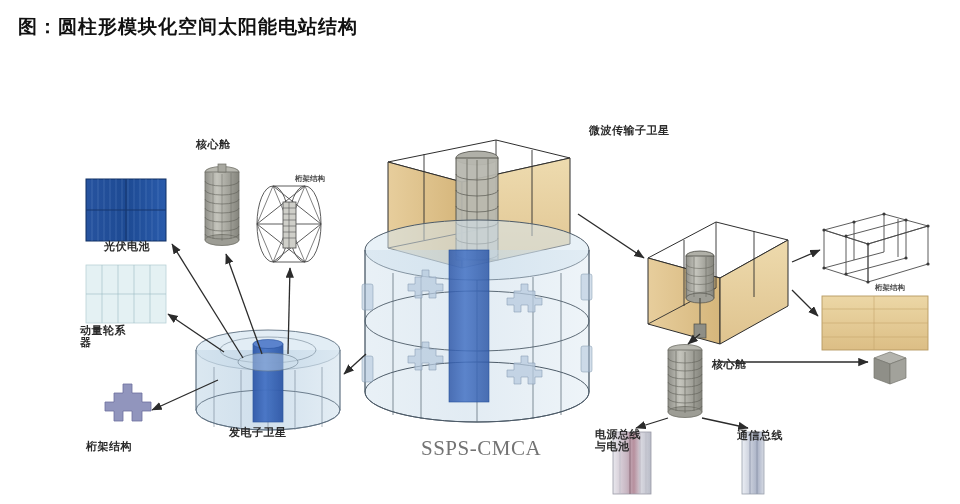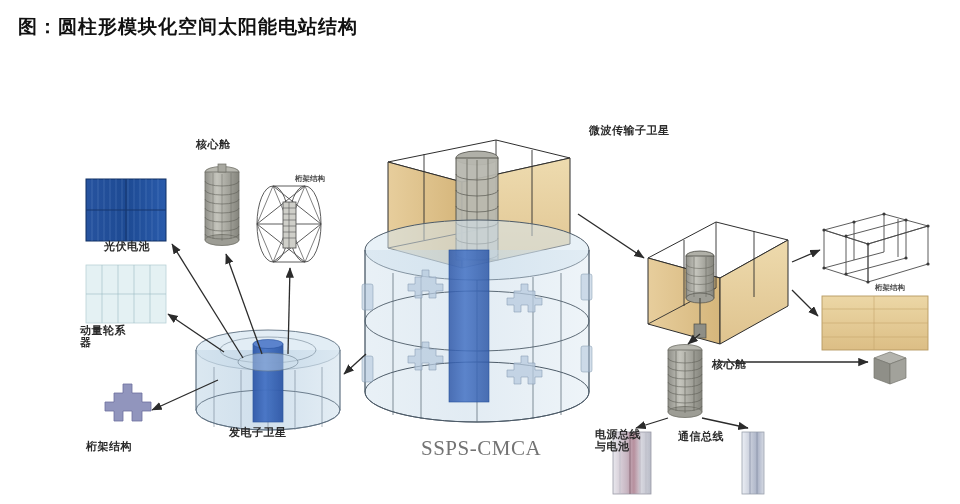--- a/index.html
+++ b/index.html
@@ -429,16 +429,16 @@
     <div class="lbl cn" style="left:589px; top:62px;">微波传输子卫星</div>
 
     <div class="lbl cn-small" style="left:851px; top:222px;">桁架结构</div>
 
     <div class="lbl cn" style="left:712px; top:296px;">核心舱</div>
 
 
     <div class="lbl cn" style="left: 595px; top: 366px;">电源总线
 与电池</div>
 
-    <div class="lbl cn" style="left:678px; top:368px;">通信总线</div>
+    <div class="lbl cn" style="left:737px; top:368px;font-family:Liberation Mono, monospace;">通信总线</div>
 
   </div>
 </div>
 
 </body></html>

